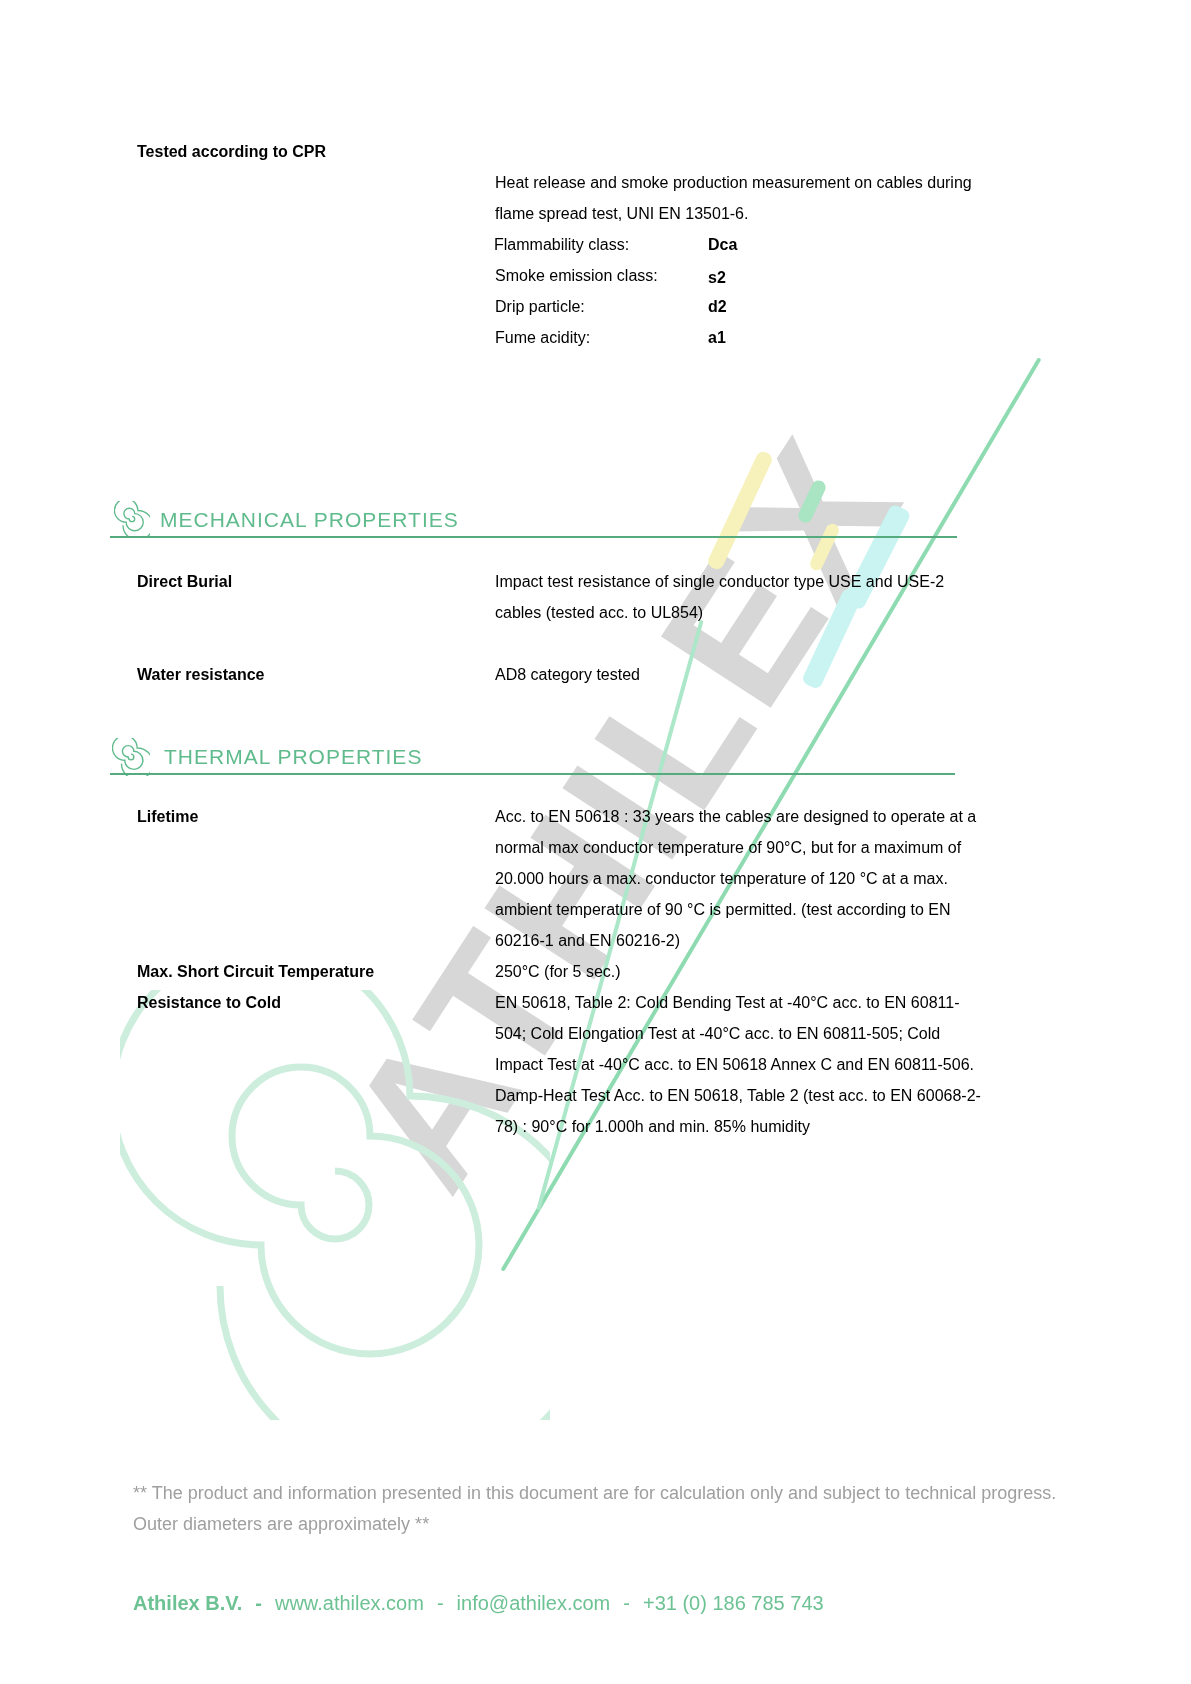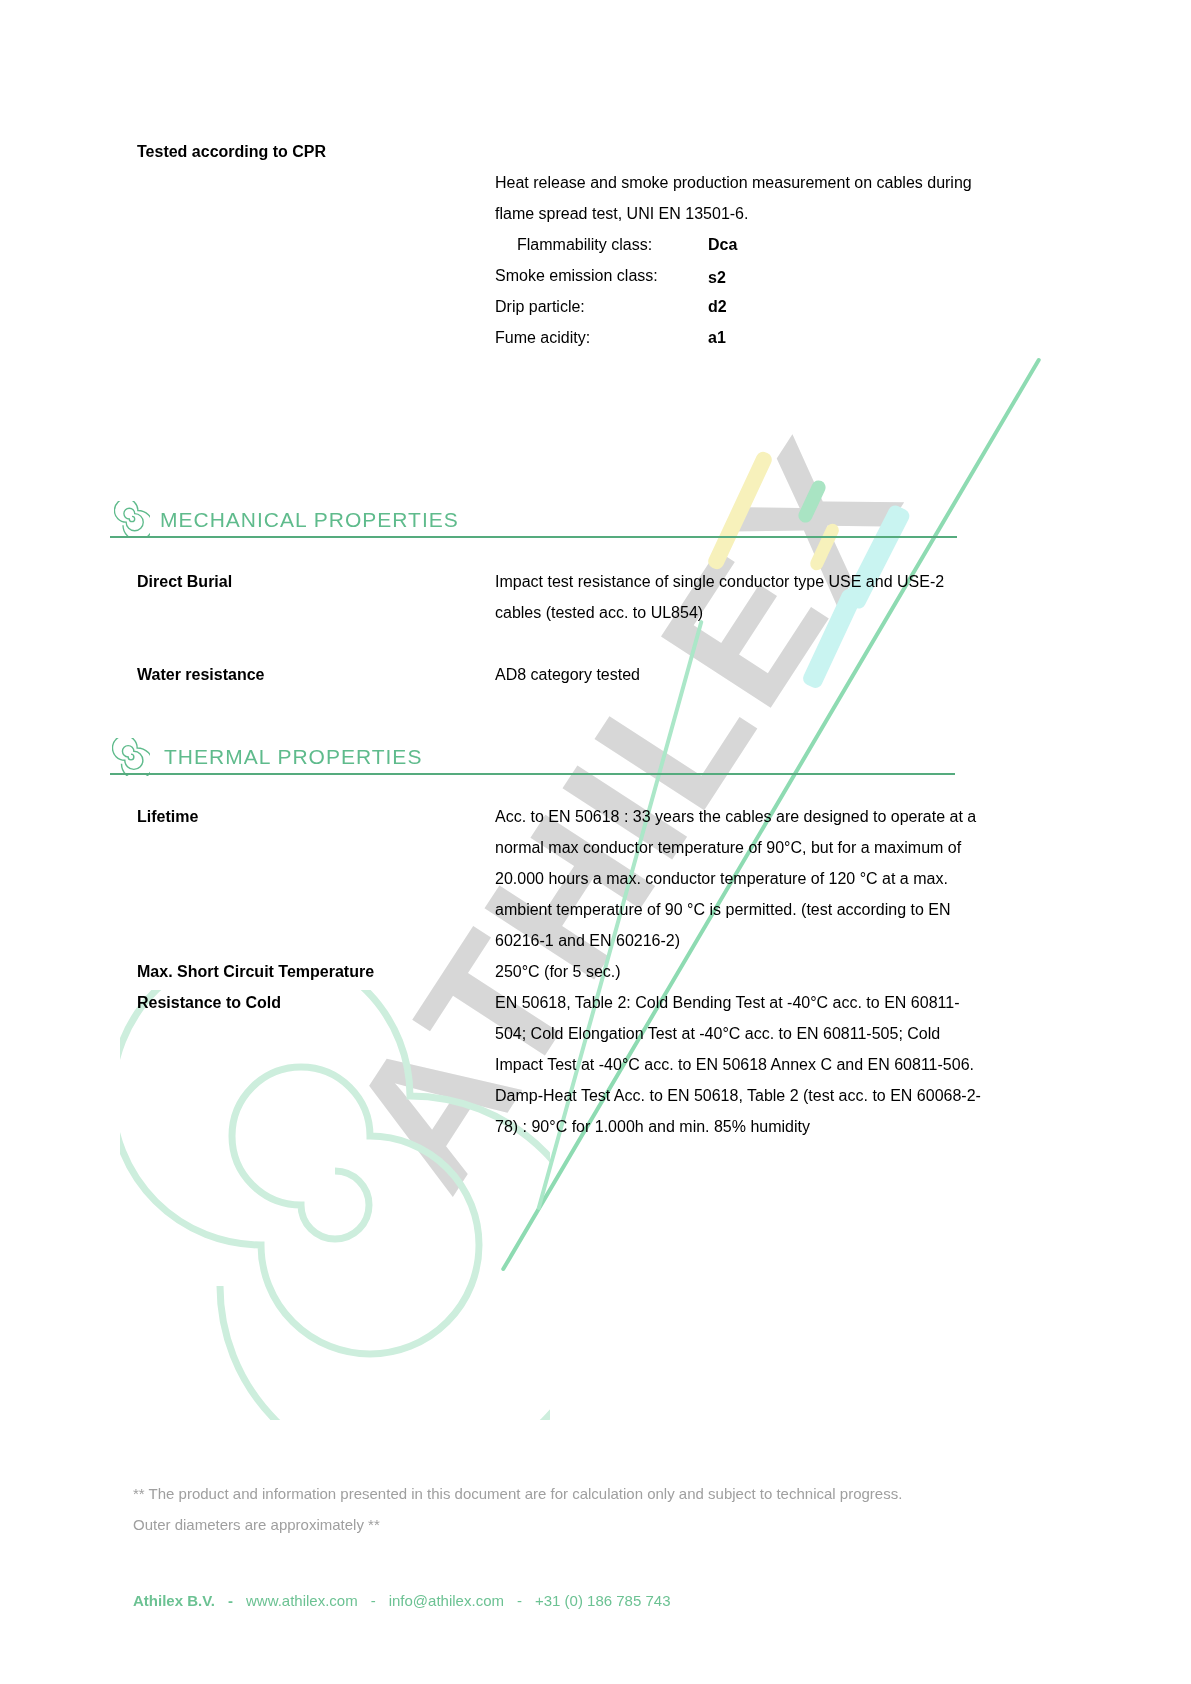--- a/index.html
+++ b/index.html
@@ -9,23 +9,23 @@
   }
   html,body{margin:0;padding:0;background:#ffffff;}
   #page{position:relative;width:1191px;height:1684px;background:#ffffff;overflow:hidden;
         font-family:"Liberation Sans",sans-serif;color:#000;}
   .t{position:absolute;font-size:16px;line-height:19px;white-space:nowrap;z-index:2;}
   .b{font-weight:bold;}
   .heading{position:absolute;font-size:21px;line-height:29px;letter-spacing:1px;
            color:var(--heading_green);white-space:nowrap;z-index:2;}
   .rule{position:absolute;height:2px;background:var(--rule_green);z-index:2;}
   .icon{position:absolute;z-index:2;}
-  .gray{color:var(--muted_gray);font-size:15px;}
+  .gray{color:var(--muted_gray);font-size:18px;}
   .footer{position:absolute;left:133px;top:1592px;display:flex;gap:13px;align-items:baseline;
-          font-size:15px;color:var(--footer_green);white-space:nowrap;z-index:2;}
+          font-size:20px;color:var(--footer_green);white-space:nowrap;z-index:2;}
   
   .wm{position:absolute;z-index:1;}
   #wm-text{left:395px;top:1070px;font-size:190px;line-height:190px;font-weight:bold;
            letter-spacing:6px;color:var(--wm_gray);transform-origin:0 95px;
            transform:rotate(-57deg);white-space:nowrap;}
   .stripe{position:absolute;border-radius:7px;z-index:1;}
   .wline{position:absolute;border-radius:2px;z-index:1;}
 </style>
 </head>
 <body>
@@ -44,21 +44,21 @@
   <div class="stripe" style="left:732px;top:447px;width:16px;height:127px;background:var(--wm_yellow);transform:rotate(25deg);"></div>
   <div class="stripe" style="left:805px;top:479px;width:14px;height:45px;background:var(--wm_green);transform:rotate(25deg);"></div>
   <div class="stripe" style="left:818px;top:522px;width:13px;height:50px;background:var(--wm_yellow);transform:rotate(25deg);"></div>
   <div class="stripe" style="left:866px;top:502px;width:22px;height:110px;background:var(--wm_cyan);transform:rotate(27deg);"></div>
   <div class="stripe" style="left:822px;top:586px;width:20px;height:105px;background:var(--wm_cyan);transform:rotate(25deg);"></div>
 
   <div class="t b" style="left:137px;top:142px">Tested according to CPR</div>
   <div class="t" style="left:495px;top:173px">Heat release and smoke production measurement on cables during</div>
   <div class="t" style="left:495px;top:204px">flame spread test, UNI EN 13501-6.</div>
 
-  <div class="t" style="left:517px;top:235px">Flammability class:</div>
+  <div class="t" style="left:494px;top:235px">Flammability class:</div>
   <div class="t b" style="left:708px;top:235px">Dca</div>
   <div class="t" style="left:495px;top:266px">Smoke emission class:</div>
   <div class="t b" style="left:708px;top:268px">s2</div>
   <div class="t" style="left:495px;top:297px">Drip particle:</div>
   <div class="t b" style="left:708px;top:297px">d2</div>
   <div class="t" style="left:495px;top:328px">Fume acidity:</div>
   <div class="t b" style="left:708px;top:328px">a1</div>
 
   <svg class="icon" style="left:114px;top:501px" width="36" height="36" viewBox="-2 -2 40 40">
     <path d="M18 18 m0 -3 a3 3 0 1 1 -3 3 a6 6 0 1 1 6 -6 a9.5 9.5 0 1 1 -9.5 9.5 a13 13 0 1 1 13 -13 a16.5 16.5 0 1 1 -16.5 16.5" fill="none" stroke="var(--heading_green)" stroke-width="1.5"></path>

